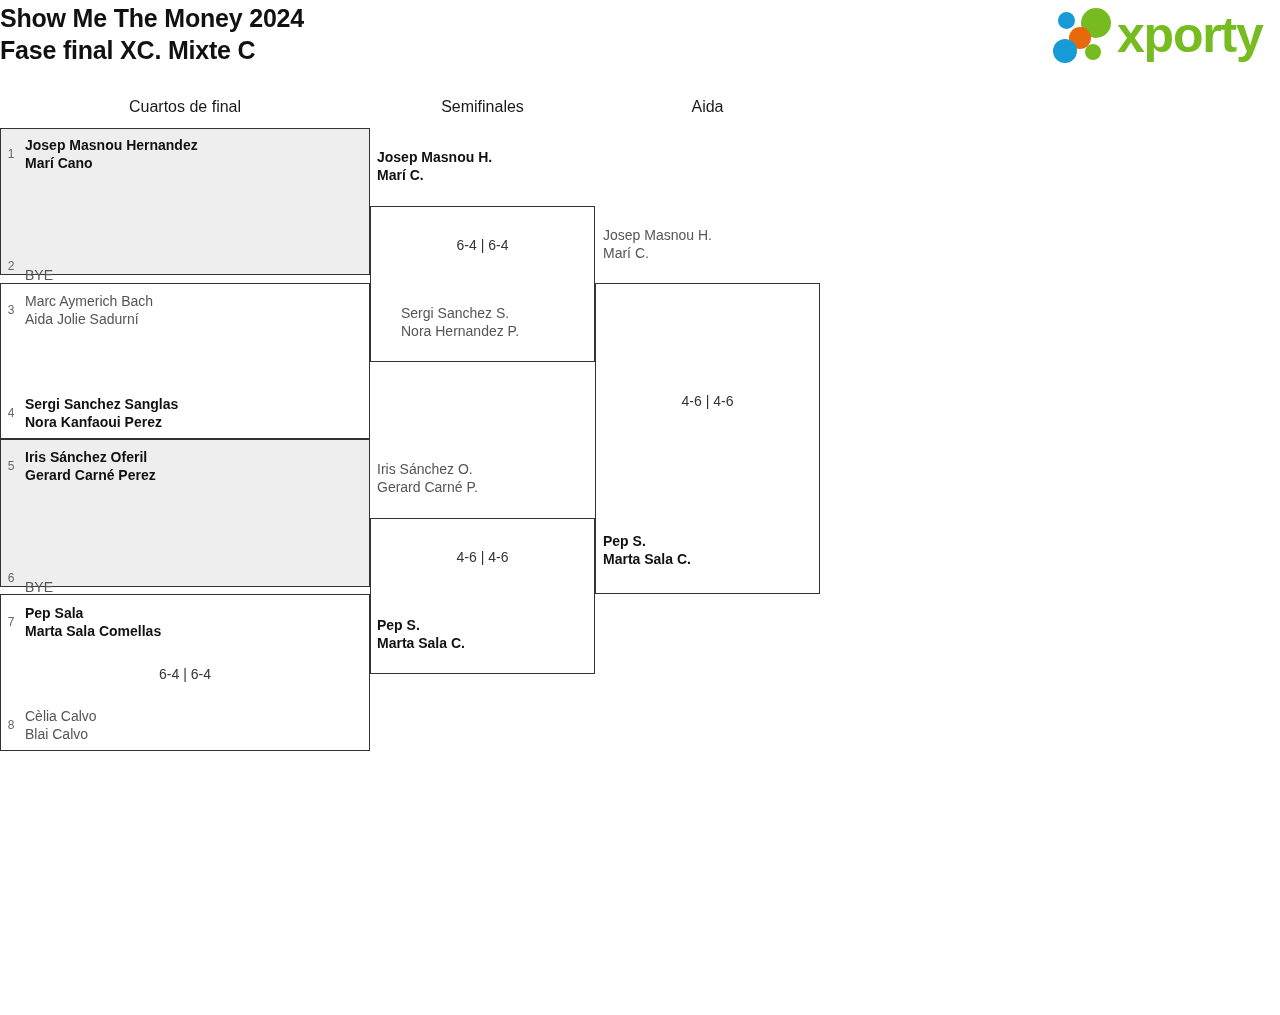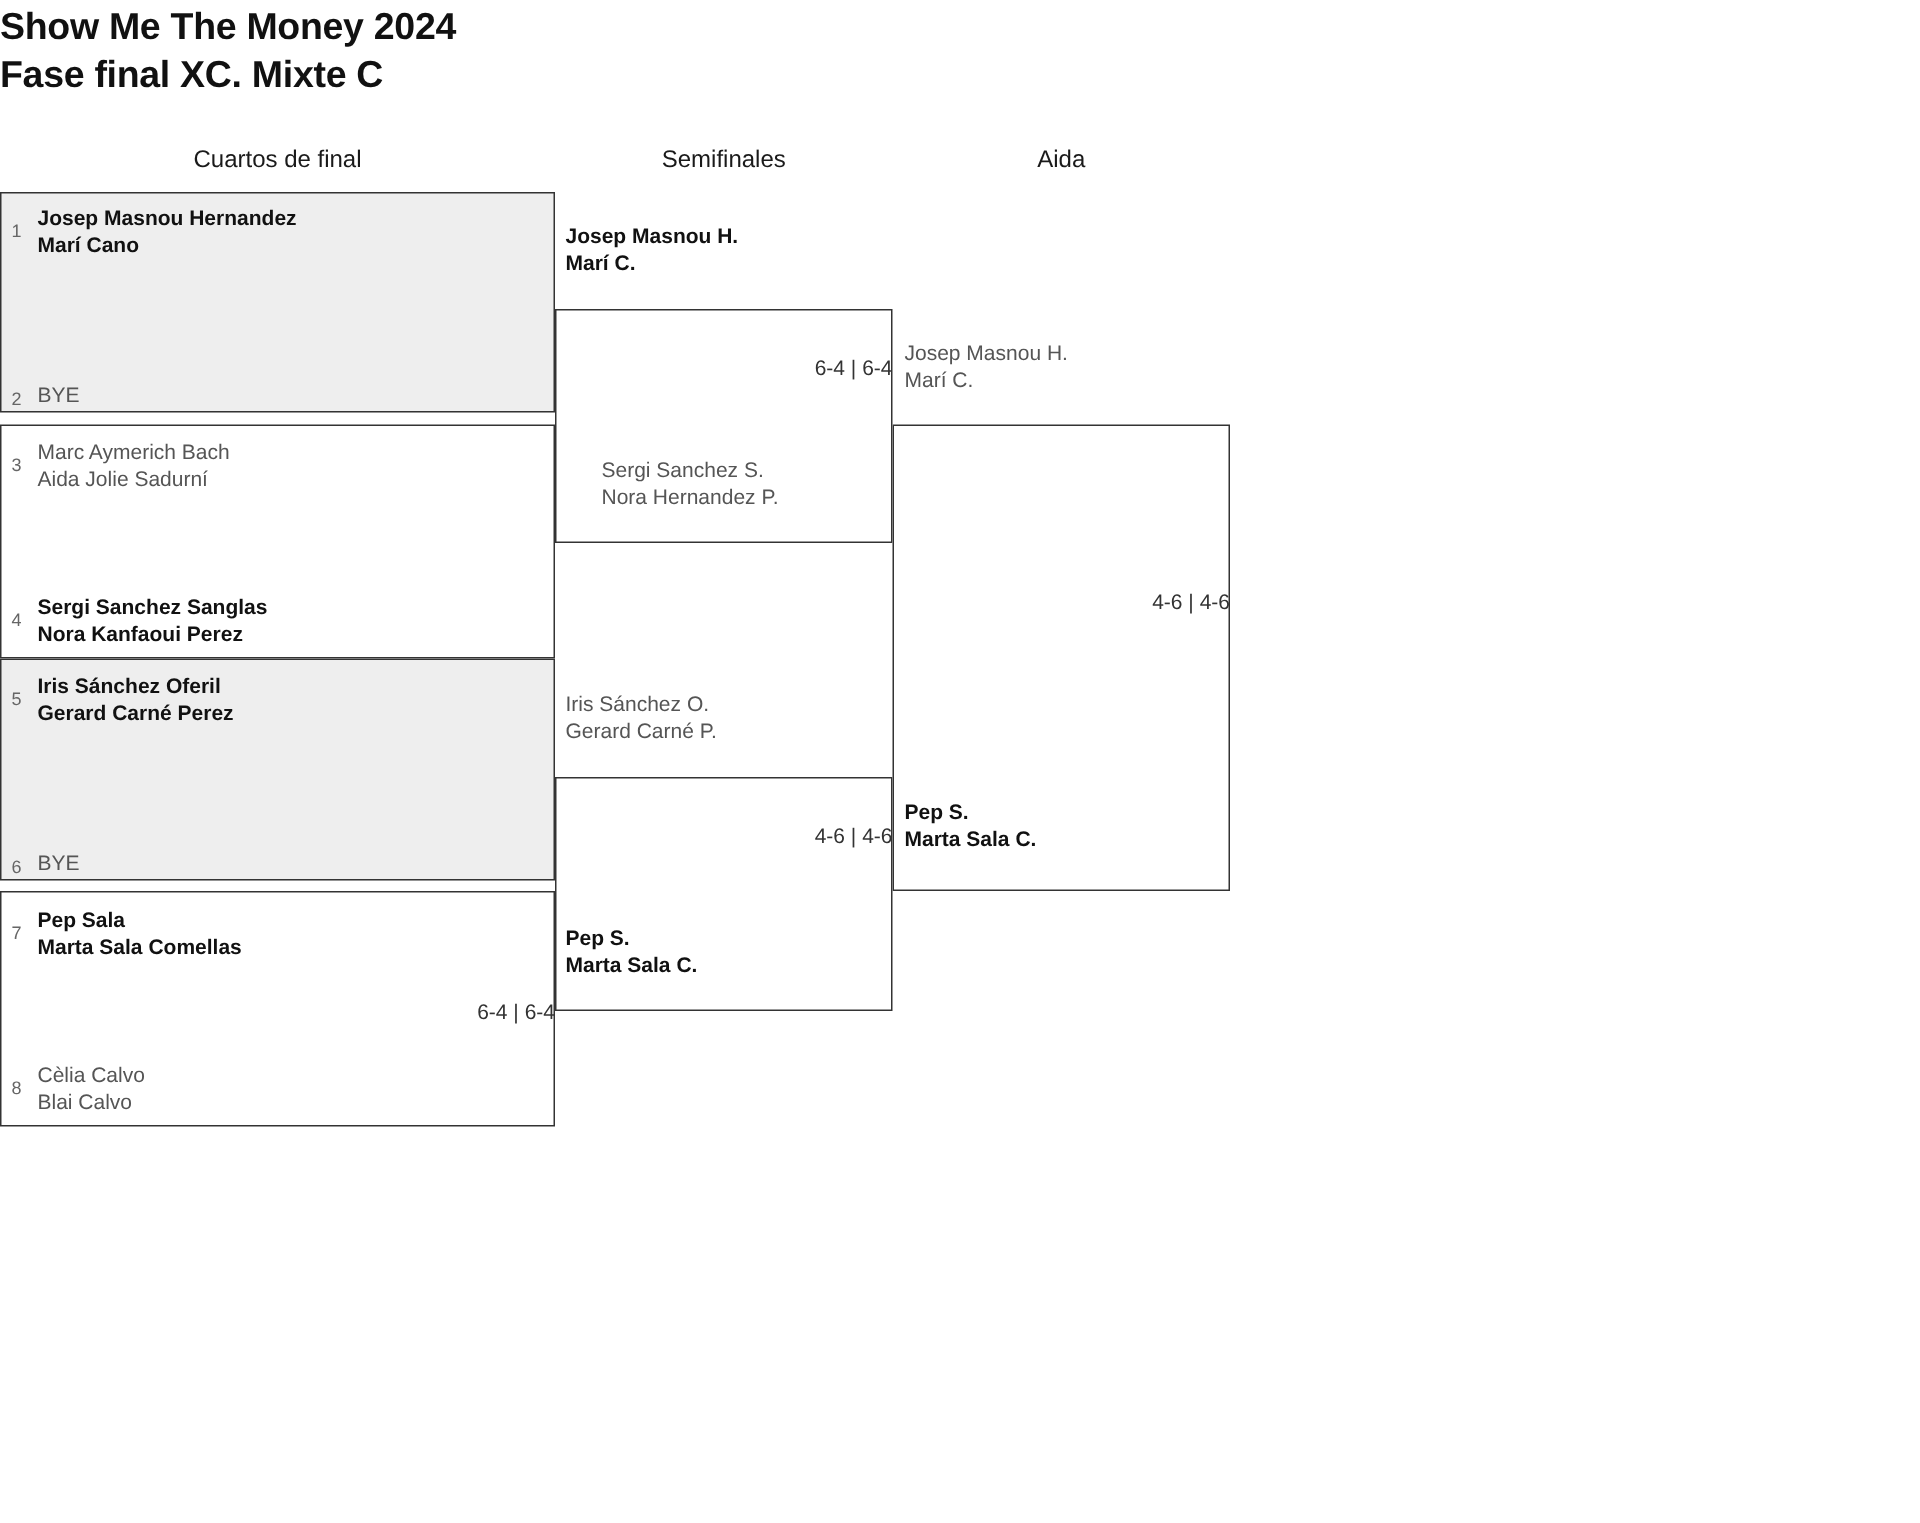--- a/index.html
+++ b/index.html
@@ -66,21 +66,21 @@
   .match-box {
     position: absolute;
     border: 1px solid #333333;
     background: #ffffff;
   }
   .match-box.shaded { background: #eeeeee; }
 
   .score {
     position: absolute;
     font-size: 14px; color: #333333;
-    text-align: right; white-space: nowrap;
+    text-align: center; white-space: nowrap;
   }
 
   .competitor {
     position: absolute;
     font-size: 14px;
     line-height: 18px;
     white-space: nowrap;
   }
   .competitor .seed {
     position: absolute;
@@ -91,32 +91,42 @@
     font-weight: 400;
     top: 9px;
   }
   .competitor .names {
     position: absolute; left: 25px; top: 0;
   }
   .competitor .names span { display: block; }
   .competitor.winner .names span { font-weight: 700; color: #111111; }
   .competitor.loser  .names span { font-weight: 400; color: #555555; }
   .competitor.bye .names span { color: #555555; font-weight: 400; }
-  .competitor.single .names { top: 6px; text-align: center; }
+  .competitor.single .names { top: 18px; text-align: center; }
   .competitor.single .seed { top: 9px; }
 </style>
 </head>
 <body>
 
 <div id="header">
   <div id="title-block">
     <span id="title-line1">Show Me The Money 2024</span>
     <span id="title-line2">Fase final XC. Mixte C</span>
   </div>
 
+  <div id="logo">
+    <div id="logo-dots">
+      <span class="dot" id="dot-blue-sm"></span>
+      <span class="dot" id="dot-green-lg"></span>
+      <span class="dot" id="dot-orange"></span>
+      <span class="dot" id="dot-blue-lg"></span>
+      <span class="dot" id="dot-green-sm"></span>
+    </div>
+    <div id="logo-word">xporty</div>
+  </div>
 </div>
 
 <div class="round-header" id="round-header-0">Cuartos de final</div>
 <div class="round-header" id="round-header-1">Semifinales</div>
 <div class="round-header" id="round-header-2">Aida</div>
 
 <div id="bracket">
 
   <div class="match-box shaded" style="left:0px; top:128px; width:370px; height:147px;"></div>
   <div class="competitor winner" style="left:0px; top:136px; width:370px;">

